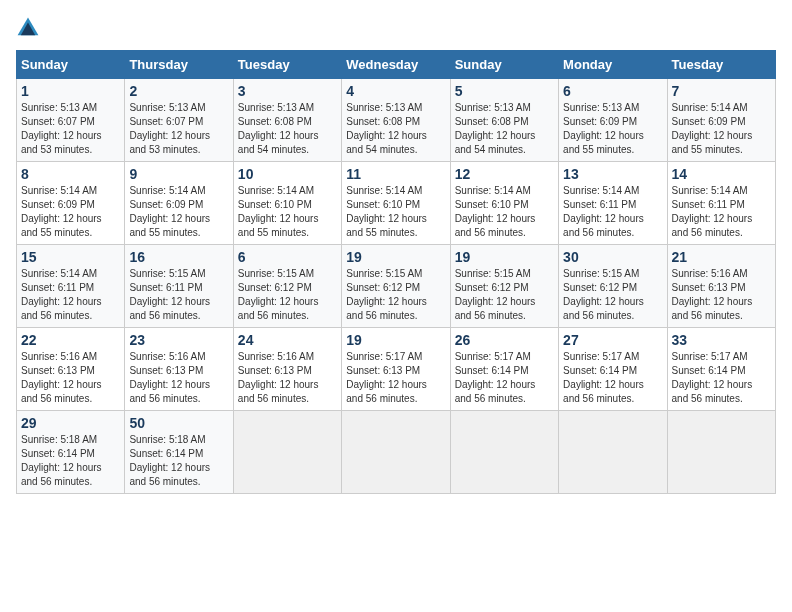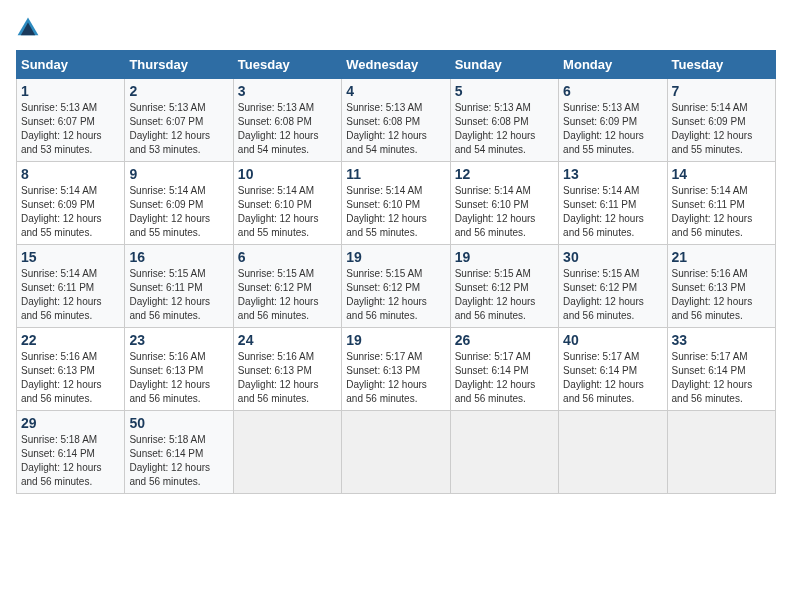--- a/index.html
+++ b/index.html
@@ -136,21 +136,21 @@
         <td><span class="day-number">19</span><span class="day-info">Sunrise: 5:15 AM<br>Sunset: 6:12 PM<br>Daylight: 12 hours and 56 minutes.</span></td>
         <td><span class="day-number">30</span><span class="day-info">Sunrise: 5:15 AM<br>Sunset: 6:12 PM<br>Daylight: 12 hours and 56 minutes.</span></td>
         <td><span class="day-number">21</span><span class="day-info">Sunrise: 5:16 AM<br>Sunset: 6:13 PM<br>Daylight: 12 hours and 56 minutes.</span></td>
       </tr>
       <tr>
         <td><span class="day-number">22</span><span class="day-info">Sunrise: 5:16 AM<br>Sunset: 6:13 PM<br>Daylight: 12 hours and 56 minutes.</span></td>
         <td><span class="day-number">23</span><span class="day-info">Sunrise: 5:16 AM<br>Sunset: 6:13 PM<br>Daylight: 12 hours and 56 minutes.</span></td>
         <td><span class="day-number">24</span><span class="day-info">Sunrise: 5:16 AM<br>Sunset: 6:13 PM<br>Daylight: 12 hours and 56 minutes.</span></td>
         <td><span class="day-number">19</span><span class="day-info">Sunrise: 5:17 AM<br>Sunset: 6:13 PM<br>Daylight: 12 hours and 56 minutes.</span></td>
         <td><span class="day-number">26</span><span class="day-info">Sunrise: 5:17 AM<br>Sunset: 6:14 PM<br>Daylight: 12 hours and 56 minutes.</span></td>
-        <td><span class="day-number">40</span><span class="day-info">Sunrise: 5:17 AM<br>Sunset: 6:14 PM<br>Daylight: 12 hours and 56 minutes.</span></td>
+        <td><span class="day-number">27</span><span class="day-info">Sunrise: 5:17 AM<br>Sunset: 6:14 PM<br>Daylight: 12 hours and 56 minutes.</span></td>
         <td><span class="day-number">33</span><span class="day-info">Sunrise: 5:17 AM<br>Sunset: 6:14 PM<br>Daylight: 12 hours and 56 minutes.</span></td>
       </tr>
       <tr>
         <td><span class="day-number">29</span><span class="day-info">Sunrise: 5:18 AM<br>Sunset: 6:14 PM<br>Daylight: 12 hours and 56 minutes.</span></td>
         <td><span class="day-number">50</span><span class="day-info">Sunrise: 5:18 AM<br>Sunset: 6:14 PM<br>Daylight: 12 hours and 56 minutes.</span></td>
         <td class="empty">&nbsp;</td>
         <td class="empty">&nbsp;</td>
         <td class="empty">&nbsp;</td>
         <td class="empty">&nbsp;</td>
         <td class="empty">&nbsp;</td>

